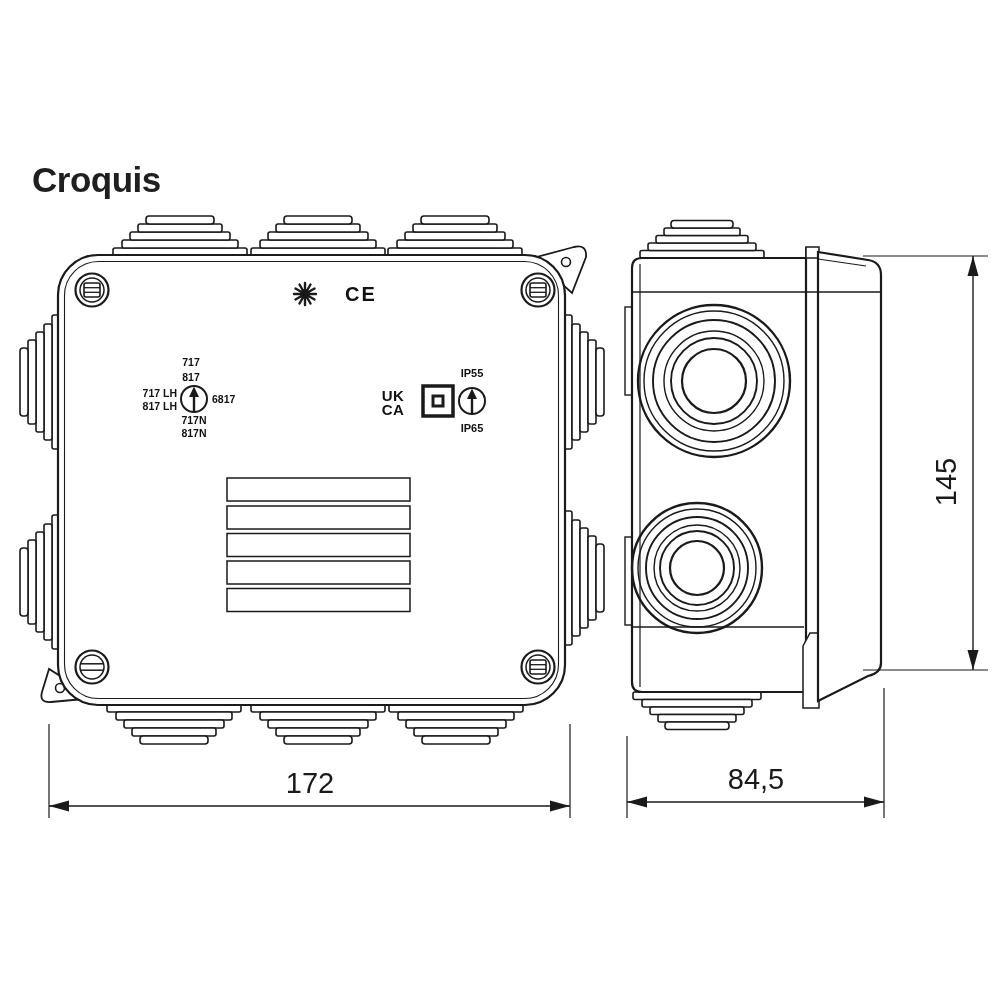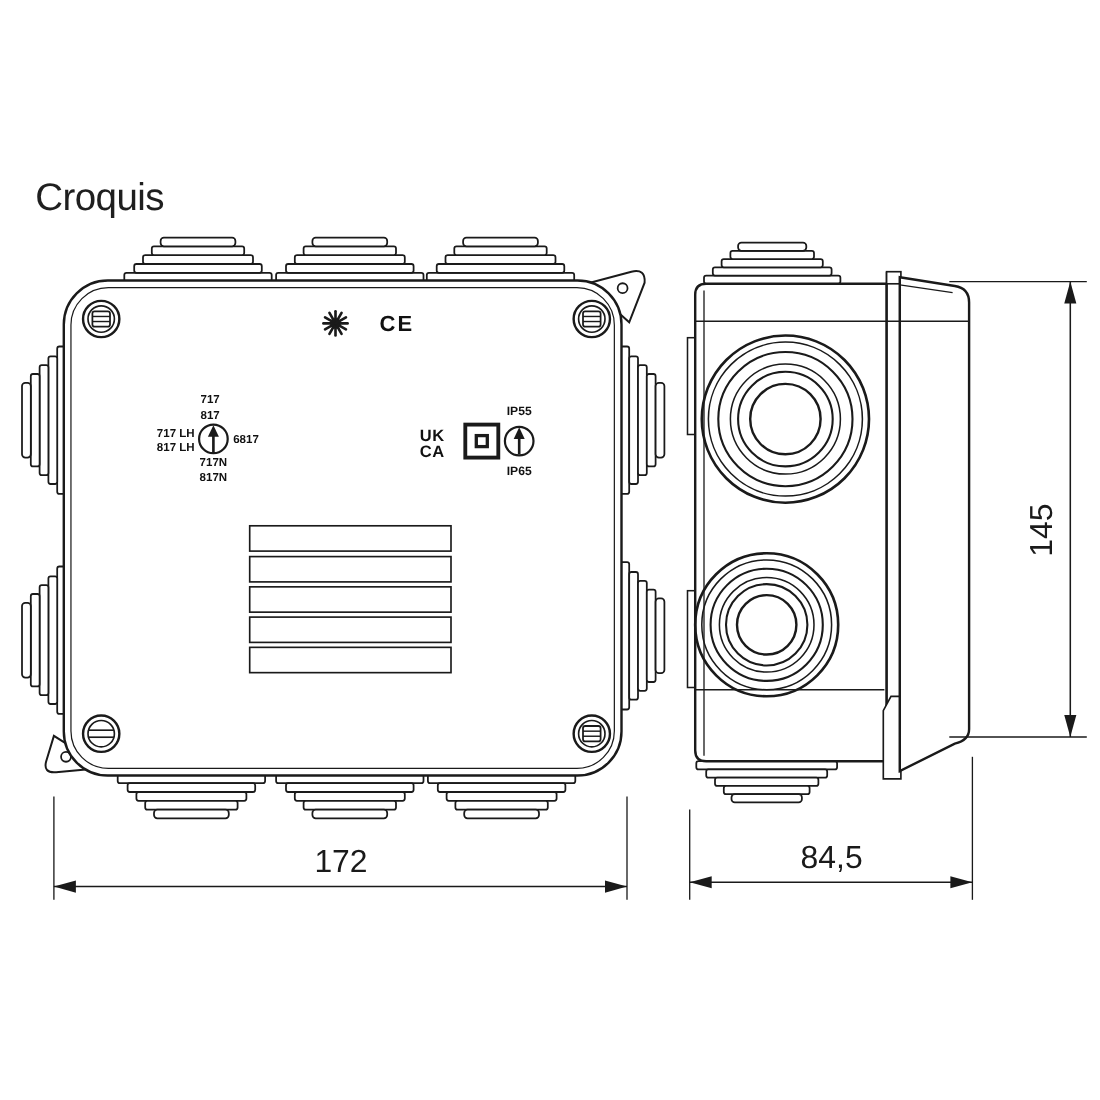--- a/index.html
+++ b/index.html
@@ -1,18 +1,18 @@
 <!DOCTYPE html>
 <html><head>
 <meta charset="utf-8">
 <style>
   html,body{margin:0;padding:0;background:#fff;}
   .canvas{position:relative;width:1000px;height:1000px;background:#fff;overflow:hidden;
           font-family:"Liberation Sans",sans-serif;}
-  .page-title{position:absolute;left:32px;top:160px;margin:0;font-size:35px;font-weight:400;
+  .page-title{position:absolute;left:32px;top:160px;margin:0;font-size:35px;font-weight:700;
               color:#1f1f1f;letter-spacing:-0.5px;font-family:"Liberation Sans",sans-serif;}
   svg{position:absolute;left:0;top:0;}
   svg text{font-family:"Liberation Sans",sans-serif;fill:#111;}
   .lbl{font-size:10.5px;font-weight:700;}
   .mark{font-size:15px;font-weight:700;letter-spacing:.5px;}
   .ce{font-size:20px;font-weight:600;letter-spacing:2px;}
   .ip{font-size:11px;font-weight:700;}
   .dim{font-size:29px;fill:#1a1a1a;font-weight:400;}
   .s{stroke:#1a1a1a;fill:#fff;}
   .sn{stroke:#1a1a1a;fill:none;}

